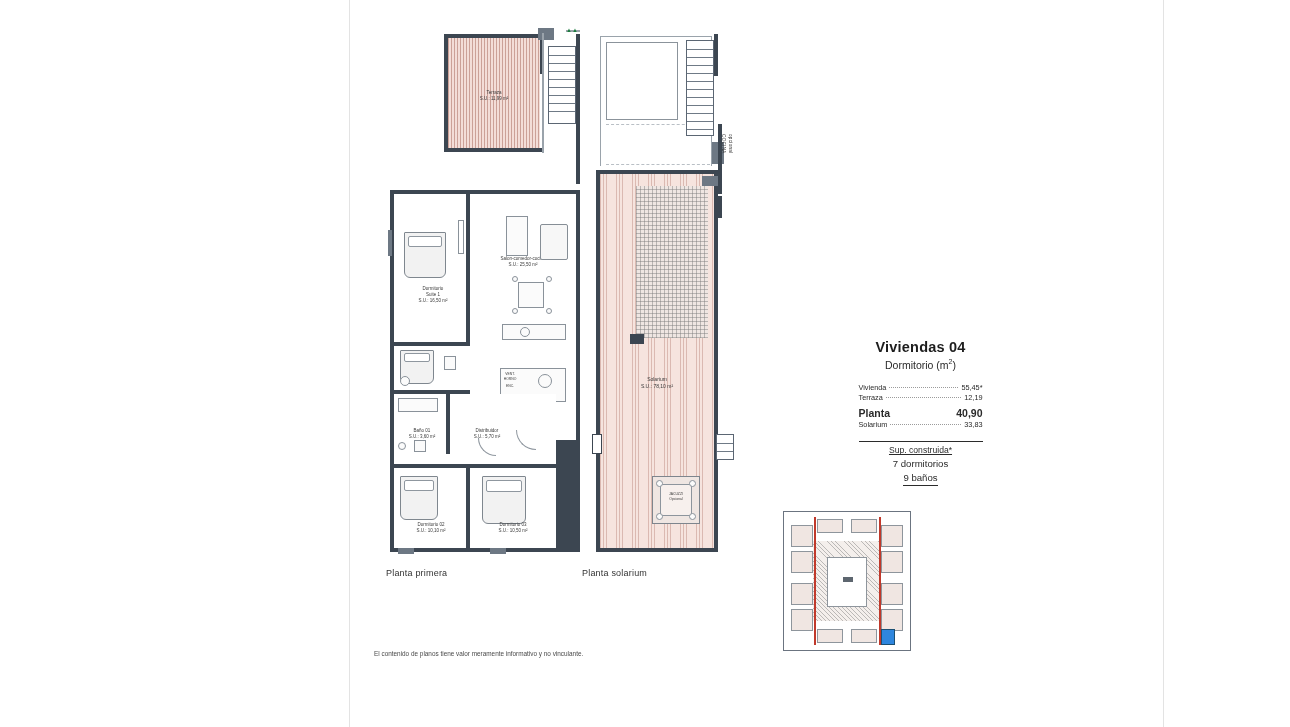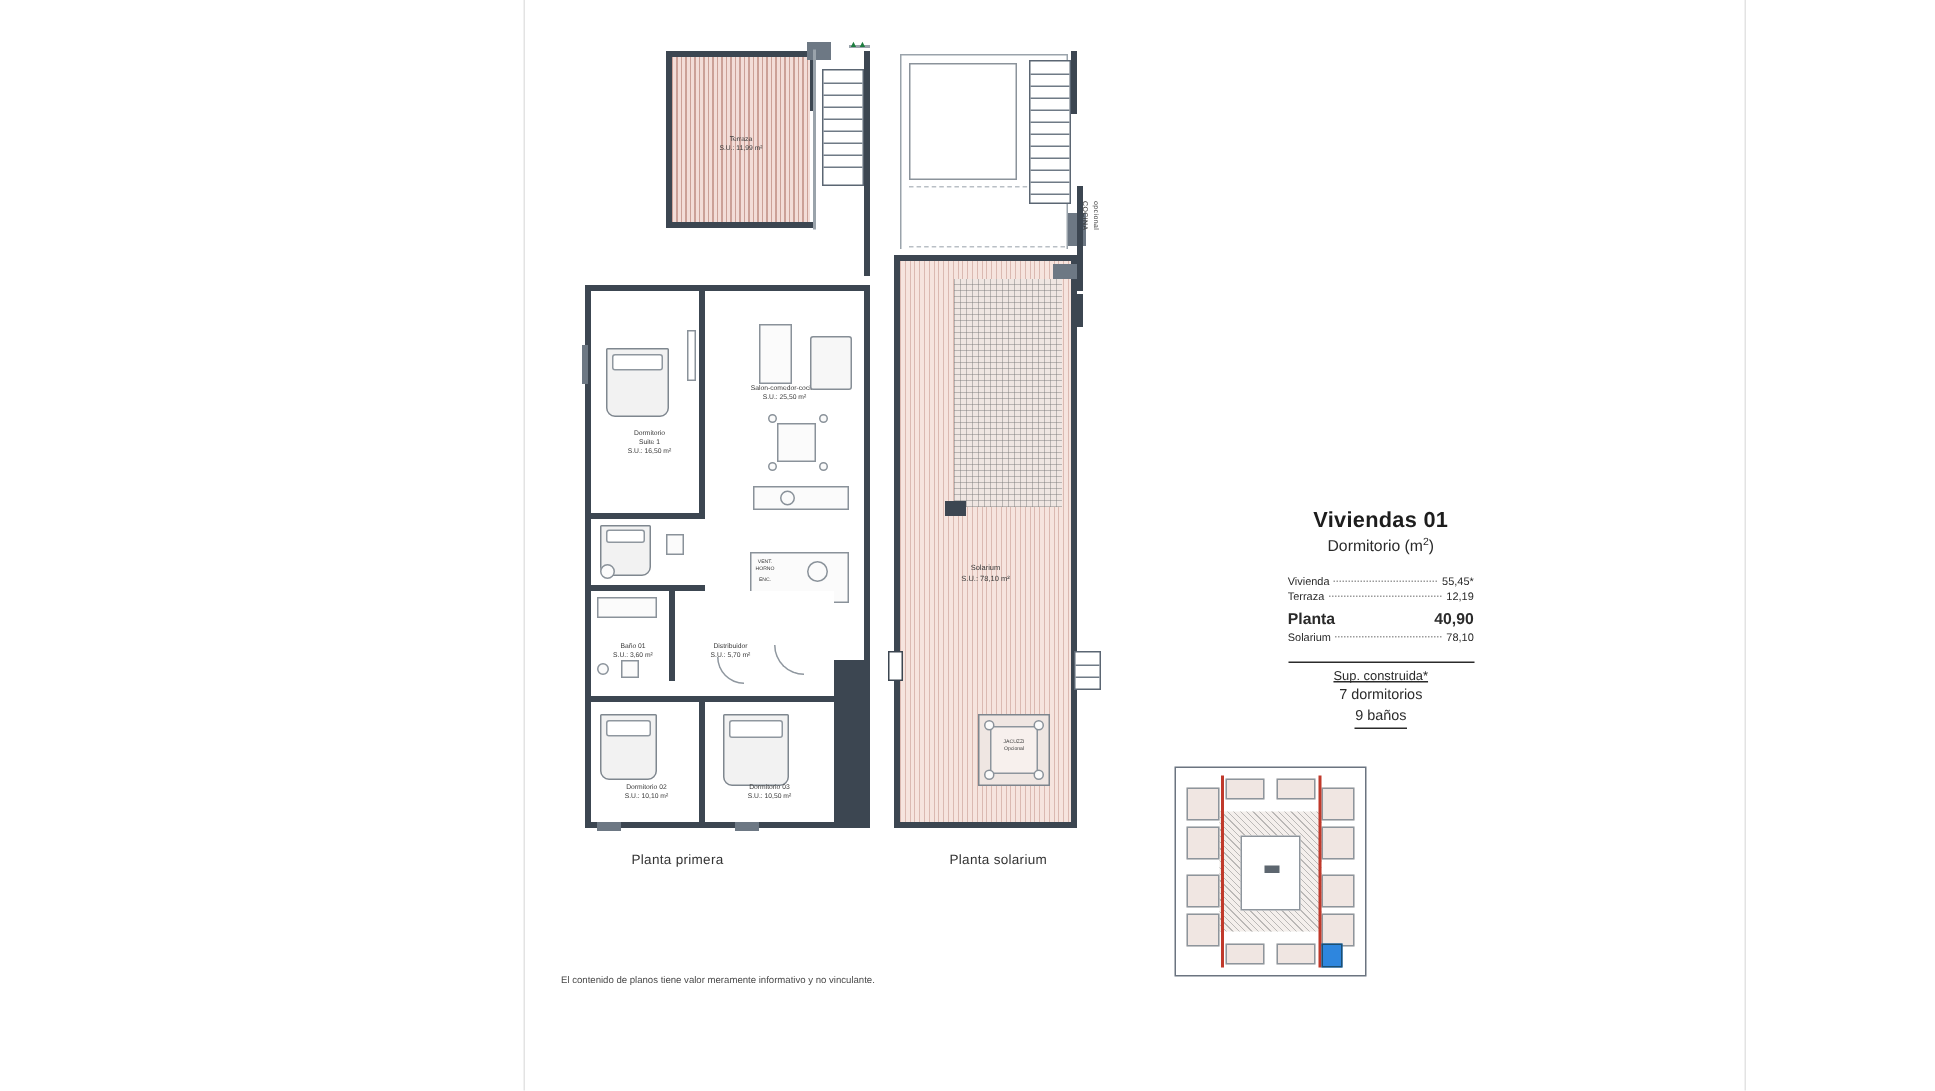--- a/index.html
+++ b/index.html
@@ -12,21 +12,21 @@
     overflow:hidden;
   }
   #sheet {
     position:absolute; left:349px; top:0; width:815px; height:727px;
     background:#ffffff;
     border-left:1px solid #e3e3e3;
     border-right:1px solid #e3e3e3;
   }
   .lbl { position:absolute; font-size:4.5px; line-height:1.35; color:#3a3a3a; text-align:center; }
   .lbl .l2 { display:block; }
-  .floor-title { position:absolute; font-size:9px; color:#333; letter-spacing:.2px;margin-left:35px; }
+  .floor-title { position:absolute; font-size:9px; color:#333; letter-spacing:.2px; }
 
   
   .plan { position:absolute; }
   .wall { position:absolute; background:#3c4651; }
   .wall.light { background:#6d7884; }
   .room { position:absolute; background:#ffffff; }
   .hatch-terr {
     position:absolute;
     background:
       repeating-linear-gradient(90deg, rgba(190,140,130,.75) 0 0.7px, rgba(0,0,0,0) 0.7px 3px),
@@ -270,24 +270,24 @@
       <span class="l2">Opcional</span>
     </div>
 
     <div class="wall light" style="left:2px; top:410px; width:10px; height:20px; background:#fff; border:1px solid #3c4651;"></div>
     <div class="stair" style="left:126px; top:410px; width:18px; height:26px;">
       <i style="top:8px"></i>
         <i style="top:16px"></i>
     </div>
   </div>
 
-  <div class="floor-title" style="left:248px; top:568px;">Planta solarium</div>
+  <div class="floor-title" style="left:232px; top:568px;">Planta solarium</div>
 
   <div id="info">
-    <div class="h1">Viviendas 01</div>
+    <div class="h1">Viviendas 04</div>
     <div class="h2">
       <span>Dormitorio (m</span><sup>2</sup><span>)</span>
     </div>
 
     <div class="sup-table">
       <div class="sup-row">
         <span>Vivienda</span>
         <span class="dots"></span>
         <span>55,45*</span>
       </div>
@@ -296,21 +296,21 @@
         <span class="dots"></span>
         <span>12,19</span>
       </div>
       <div class="sup-total">
         <span>Planta</span>
         <span class="sp">40,90</span>
       </div>
       <div class="sup-row">
         <span>Solarium</span>
         <span class="dots"></span>
-        <span>78,10</span>
+        <span>33,83</span>
       </div>
     </div>
 
     <div class="rule"></div>
     <div class="built">Sup. construida*</div>
     <div class="built-row">7 dormitorios</div>
     <div class="built-row"><span class="built-row2">9 baños</span></div>
   </div>
 
   <div id="keyplan">

